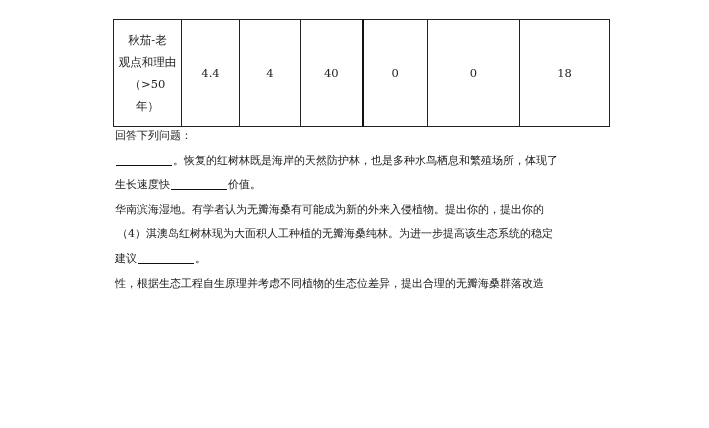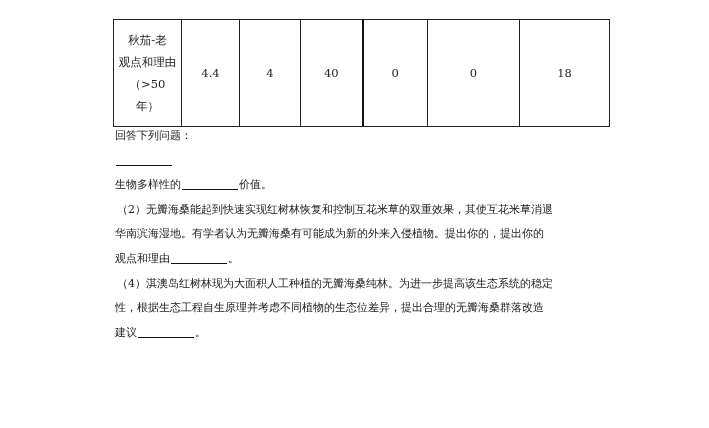--- a/index.html
+++ b/index.html
@@ -99,33 +99,29 @@
       <td>0</td>
       <td>18</td>
     </tr>
   </tbody>
     </table>
 
   <div class="text-block">
     <div class="line">回答下列问题：</div>
 
     <div class="line">
-      <span class="blank"></span>
+      <span class="blank"></span><span>。恢复的红树林既是海岸的天然防护林，也是多种水鸟栖息和繁殖场所，体现了</span>
     </div>
     <div class="line">
-      <span>生物多样性的</span><span class="blank"></span><span>价值。</span>
+      <span>生长速度快</span><span class="blank"></span><span>价值。</span>
     </div>
 
-    <div class="line indent">（2）无瓣海桑能起到快速实现红树林恢复和控制互花米草的双重效果，其使互花米草消退</div>
 
     <div class="line">华南滨海湿地。有学者认为无瓣海桑有可能成为新的外来入侵植物。提出你的，提出你的</div>
-    <div class="line">
-      <span>观点和理由</span><span class="blank"></span><span>。</span>
-    </div>
 
     <div class="line indent">（4）淇澳岛红树林现为大面积人工种植的无瓣海桑纯林。为进一步提高该生态系统的稳定</div>
-    <div class="line">性，根据生态工程自生原理并考虑不同植物的生态位差异，提出合理的无瓣海桑群落改造</div>
     <div class="line">
       <span>建议</span><span class="blank"></span><span>。</span>
     </div>
+    <div class="line">性，根据生态工程自生原理并考虑不同植物的生态位差异，提出合理的无瓣海桑群落改造</div>
   </div>
 
 </div>
 
 </body></html>

